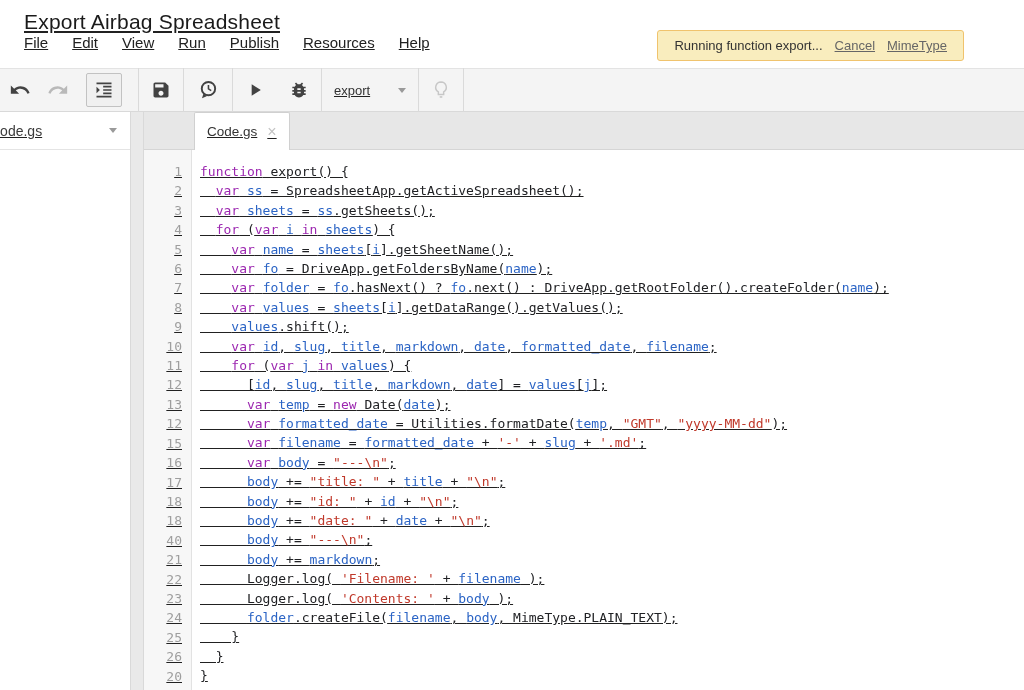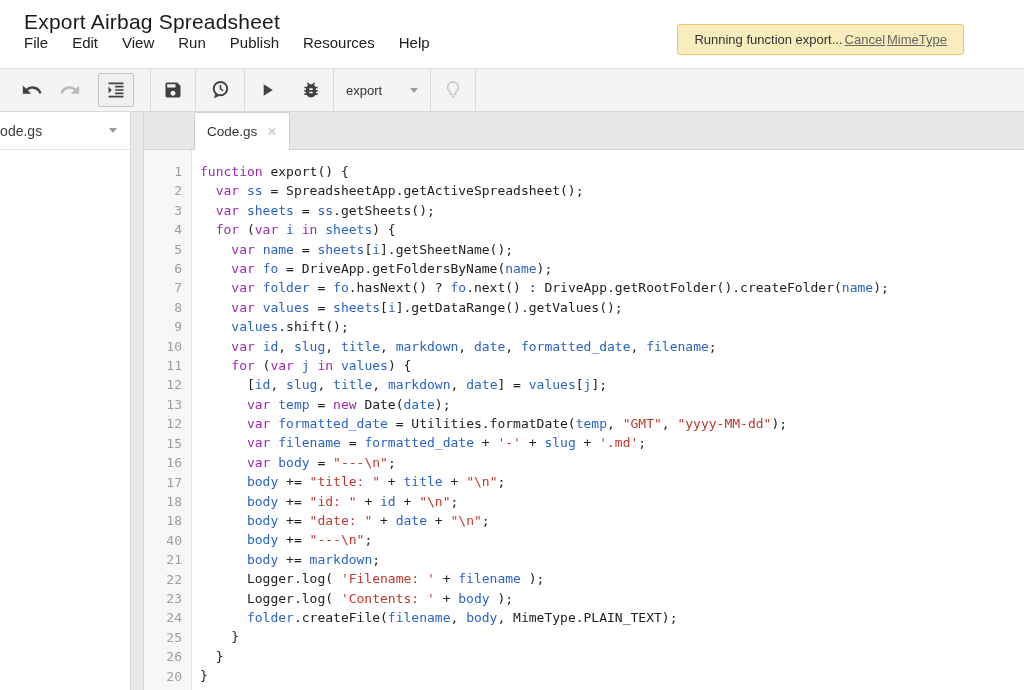--- a/index.html
+++ b/index.html
@@ -1,34 +1,34 @@
 <!DOCTYPE html>
 <html style="--tok-p: #202124; --tok-k: #9c27b0; --tok-v: #2b64c5; --tok-s: #c0392b; --note-bg: #f9edbe; --note-border: #f0c36d;"><head>
 <meta charset="utf-8">
 <style>
   * { margin:0; padding:0; box-sizing:border-box; }
   html,body { width:1024px; height:690px; overflow:hidden; }
   body { font-family:"Liberation Sans", sans-serif; background:#fff; color:#212121; }
 
-  .screen { width:1024px; height:690px; display:flex; flex-direction:column; }
+  .screen { width:1024px; height:690px; display:flex; flex-direction:column;text-decoration:underline; }
 
   
   .header { background:#fff; padding:10px 0 0 24px; position:relative; height:68px; flex:none; }
   .doc-title { font-size:21px; color:#1a1a1a; font-weight:400; letter-spacing:.2px; }
   .menubar { display:flex; gap:24px; }
   .menu-item { font-size:15px; color:#212121; cursor:pointer; }
 
-  .notification { position:absolute; top:24px; right:60px; height:31px;
+  .notification { position:absolute; top:30px; right:60px; height:31px;
     background:var(--note-bg,#f9edbe); border:1px solid var(--note-border,#f0c36d);
     border-radius:3px; display:flex; align-items:center; padding:14px 16px; font-size:13px; color:#333; }
-  .notification .note-link { color:#666; text-decoration:underline; margin-left:2px; cursor:pointer; }
+  .notification .note-link { color:#666; text-decoration:underline; margin-left:12px; cursor:pointer; }
 
   
   .toolbar { height:44px; flex:none; background:#f4f4f4; border-top:1px solid #e3e3e3;
-    border-bottom:1px solid #d9d9d9; display:flex; align-items:center; padding-left:20px; }
+    border-bottom:1px solid #d9d9d9; display:flex; align-items:center; padding-left:8px; }
   .tb-sep { width:1px; height:44px; background:#dadada; flex:none; }
   .tb-cell { height:44px; display:flex; align-items:center; justify-content:center; flex:none; }
   .tb-btn { width:24px; height:24px; display:flex; align-items:center; justify-content:center; cursor:pointer; }
   .icon-20 { width:20px; height:20px; }
   .icon-22 { width:22px; height:22px; }
   .indent-box { width:36px; height:34px; border:1px solid #c2c2c2; border-radius:2px;
     background:#f0f0f0; display:flex; align-items:center; justify-content:center; cursor:pointer; }
   .fn-select { width:96px; height:44px; display:flex; align-items:center; justify-content:space-between;
     padding:0 12px; cursor:pointer; }
   .fn-select-label { font-size:13px; color:#333; }

